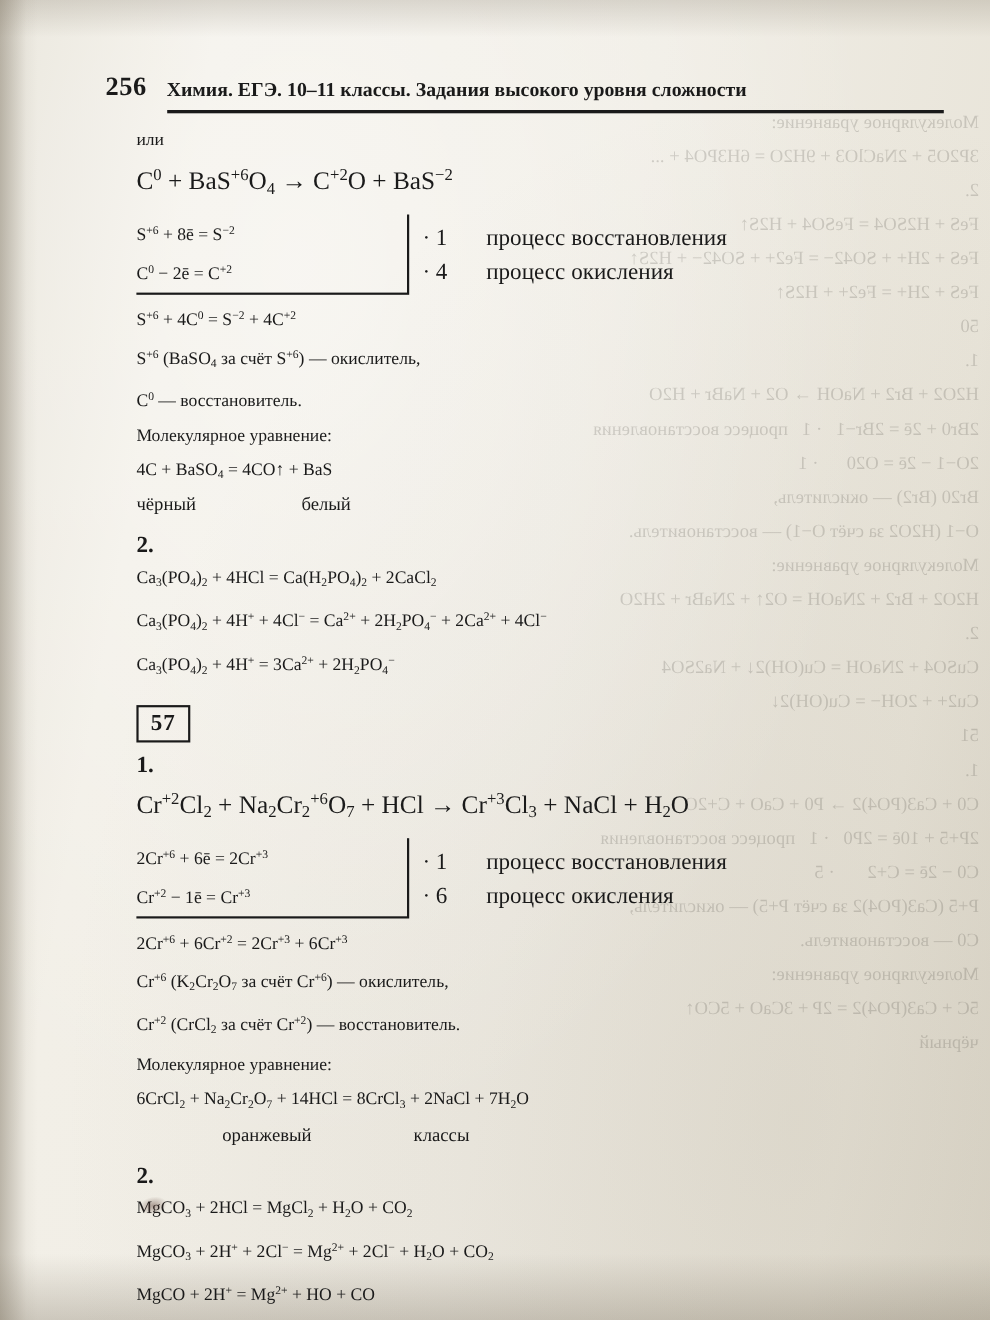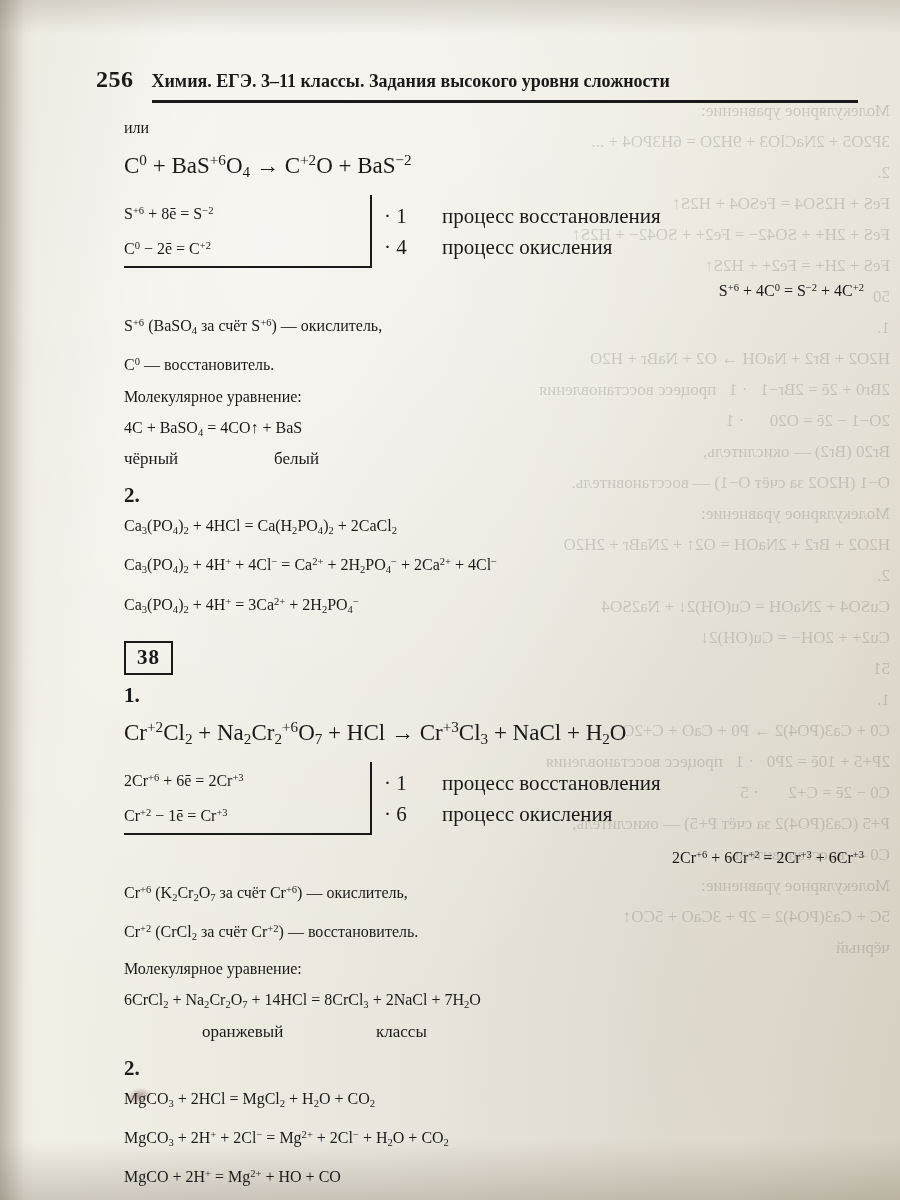--- a/index.html
+++ b/index.html
@@ -101,21 +101,20 @@
     display:flex;flex-direction:column;justify-content:center;
   }
   .hr-row{
     display:flex;align-items:baseline;line-height:31px;font-size:21px;
   }
   .hr-coef{width:58px;}
   .hr-text{}
 
   .sum-line{
     margin-top:4px;
-    text-align:right;
   }
 
   .task-num{
     font-weight:bold;font-size:21px;margin-top:12px;margin-bottom:2px;
   }
 
   .boxnum{
     display:inline-block;
     border:2px solid #1a1a1a;
     font-weight:bold;
@@ -169,21 +168,21 @@
 5C + Ca3(PO4)2 = 2P + 3CaO + 5CO↑
 чёрный</div>
 <div class="edge-top"></div>
 <div class="edge-left"></div>
 <div class="edge-bottom"></div>
 
 <div class="page">
 
   <div class="header">
     <div class="folio">256</div>
-    <div class="header-title">Химия. ЕГЭ. 3–11 классы. Задания высокого уровня сложности</div>
+    <div class="header-title">Химия. ЕГЭ. 10–11 классы. Задания высокого уровня сложности</div>
   </div>
   <div class="rule"></div>
 
   <div class="content">
 
     <div class="line">или</div>
 
     <div class="big">
       C<sup>0</sup> + BaS<sup>+6</sup>O<sub>4</sub> → C<sup>+2</sup>O + BaS<sup>−2</sup>
     </div>
@@ -229,21 +228,21 @@
     <div class="line">
       Ca<sub>3</sub>(PO<sub>4</sub>)<sub>2</sub> + 4HCl = Ca(H<sub>2</sub>PO<sub>4</sub>)<sub>2</sub> + 2CaCl<sub>2</sub>
     </div>
     <div class="line">
       Ca<sub>3</sub>(PO<sub>4</sub>)<sub>2</sub> + 4H<sup>+</sup> + 4Cl<sup>−</sup> = Ca<sup>2+</sup> + 2H<sub>2</sub>PO<sub>4</sub><sup>−</sup> + 2Ca<sup>2+</sup> + 4Cl<sup>−</sup>
     </div>
     <div class="line">
       Ca<sub>3</sub>(PO<sub>4</sub>)<sub>2</sub> + 4H<sup>+</sup> = 3Ca<sup>2+</sup> + 2H<sub>2</sub>PO<sub>4</sub><sup>−</sup>
     </div>
 
-    <div class="boxnum">38</div>
+    <div class="boxnum">57</div>
 
     <div class="task-num" style="margin-top:4px">1.</div>
 
     <div class="big">
       Cr<sup>+2</sup>Cl<sub>2</sub> + Na<sub>2</sub>Cr<sub>2</sub><sup>+6</sup>O<sub>7</sub> + HCl → Cr<sup>+3</sup>Cl<sub>3</sub> + NaCl + H<sub>2</sub>O
     </div>
 
     <div class="hr-block">
       <div class="hr-left">
         <div class="line">2Cr<sup>+6</sup> + 6ē = 2Cr<sup>+3</sup></div>

